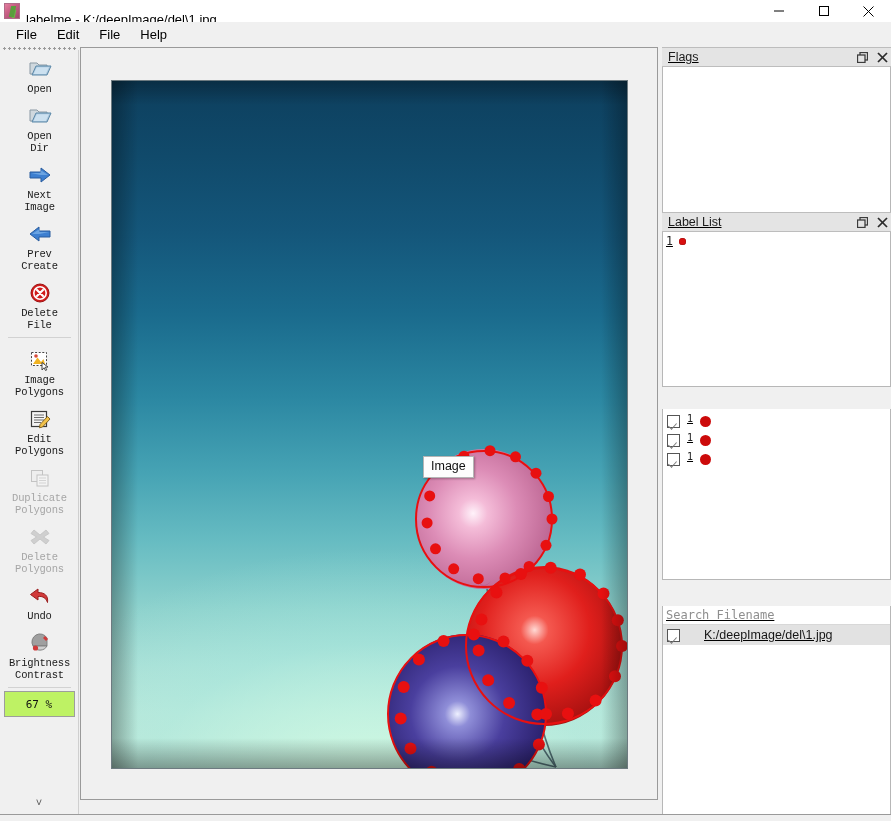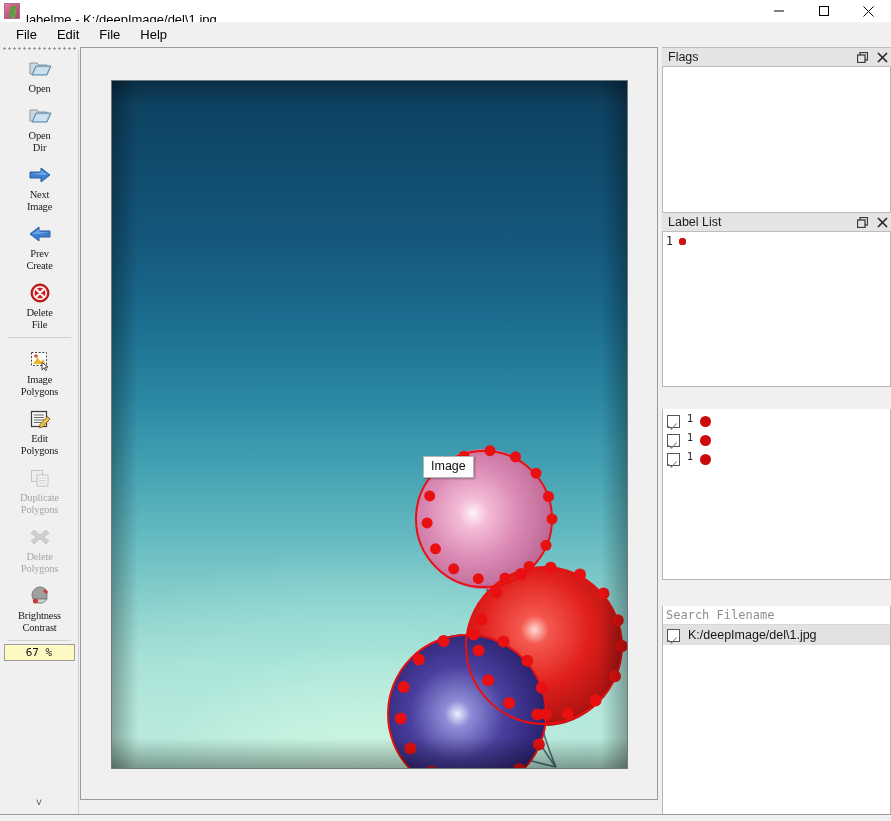--- a/index.html
+++ b/index.html
@@ -87,38 +87,38 @@
     display: flex; flex-direction: column; align-items: center;
     padding-top: 6px; padding-bottom: 2px;
     box-sizing: border-box;
   }
   .tool .ticon {
     width: 26px; height: 26px;
     display: flex; align-items: center; justify-content: center;
   }
   .tool .tlabel {
     margin-top: 1px;
-    font-family: Liberation Serif, serif;
+    font-family: Liberation Mono, monospace;
     font-size: 10.5px;
     line-height: 12px;
     color: #1a1a1a;
     text-align: center;
     white-space: pre-line;
     letter-spacing: -0.2px;
   }
   .tool.disabled .tlabel { color: #a6a6a6; }
   .tool.disabled .ticon { opacity: 0.45; filter: grayscale(1); }
   .tb-sep {
     width: 63px; height: 1px; background: #d2d2d2;
     margin: 4px auto 3px auto;
   }
   #zoom-widget {
     margin: 2px auto 0 auto;
-    width: 71px; height: 17px;
-    background: #fef9c3;
+    width: 71px; height: 26px;
+    background: #bef264;
     border: 1px solid #9d9d9d;
     box-sizing: border-box;
     display: flex; align-items: center; justify-content: center;
     font-family: "DejaVu Sans Mono", monospace;
     font-size: 11px; color: #111;
   }
   #tb-overflow {
     position: absolute; left: 0; bottom: 8px; width: 78px;
     text-align: center; color: #5a5a5a; font-size: 11px;
     line-height: 10px;
@@ -179,21 +179,21 @@
     color: #111;
     line-height: 15px;
     white-space: nowrap;
   }
 
   
   #dock {
     position: absolute; left: 662px; top: 47px;
     width: 229px; height: 768px;
   }
-  .panel { position: absolute; left: 0; width: 229px; }
+  .panel { position: absolute; left: 0; width: 229px; text-decoration: underline; }
   .panel-title {
     height: 20px;
     background: #e4e4e4;
     border-top: 1px solid #bdbdbd;
     border-bottom: 1px solid #bdbdbd;
     display: flex; align-items: center;
     box-sizing: border-box;
     padding-left: 6px;
     position: relative;
   }
@@ -263,21 +263,21 @@
     display: flex; align-items: center;
     padding-left: 3px;
     box-sizing: border-box;
   }
   #search-box .ph {
     font-family: "DejaVu Sans Mono", monospace;
     font-size: 12px; color: #8e8e8e;
   }
   .fl-row {
     display: flex; align-items: center;
-    height: 20px; padding-left: 4px; gap: 8px;
+    height: 20px; padding-left: 4px; gap: 24px;
     background: #e2e2e2;
   }
   .fl-row .lbl { font-size: 12.5px; color: #161616; }
 
   
   #statusbar {
     position: absolute; left: 0; bottom: 0; width: 891px; height: 6px;
     background: #f0f0f0;
     border-top: 1px solid #9a9a9a;
   }
@@ -431,20 +431,28 @@
     <div class="tool disabled">
       <div class="ticon">
         <svg width="24" height="22" viewBox="0 0 24 22">
           <path d="M6 4 L12 9 L18 4 L21 7.5 L15.5 11 L21 14.5 L18 18 L12 13 L6 18 L3 14.5 L8.5 11 L3 7.5 Z" fill="#a8a8a8" stroke="#8a8a8a" stroke-width="0.8" stroke-linejoin="round"></path>
         </svg>
       </div>
       <div class="tlabel">Delete
 Polygons</div>
     </div>
 
+    <div class="tool">
+      <div class="ticon">
+        <svg width="26" height="22" viewBox="0 0 26 22">
+          <path d="M11 4 L3.5 9.5 L11 15 L11 11.5 C16 11 19 13 20.5 17.5 C21.5 10.5 17.5 7.5 11 7.5 Z" fill="#d13a3a" stroke="#9a1f1f" stroke-width="1" stroke-linejoin="round"></path>
+        </svg>
+      </div>
+      <div class="tlabel">Undo</div>
+    </div>
 
     <div class="tool">
       <div class="ticon">
         <svg width="26" height="22" viewBox="0 0 26 22">
           <path d="M6 14 A8 8 0 0 1 20 6 L20 14 Z" fill="#9f9f9f" stroke="#7a7a7a" stroke-width="0.9"></path>
           <path d="M6 14 A8 8 0 0 0 20 14 Z" fill="#cfcfcf" stroke="#7a7a7a" stroke-width="0.9"></path>
           <circle cx="8.5" cy="16" r="2.6" fill="#d03a3a"></circle>
           <path d="M18 4 L21 7 L19 9 L16 6 Z" fill="#d03a3a"></path>
         </svg>
       </div>

